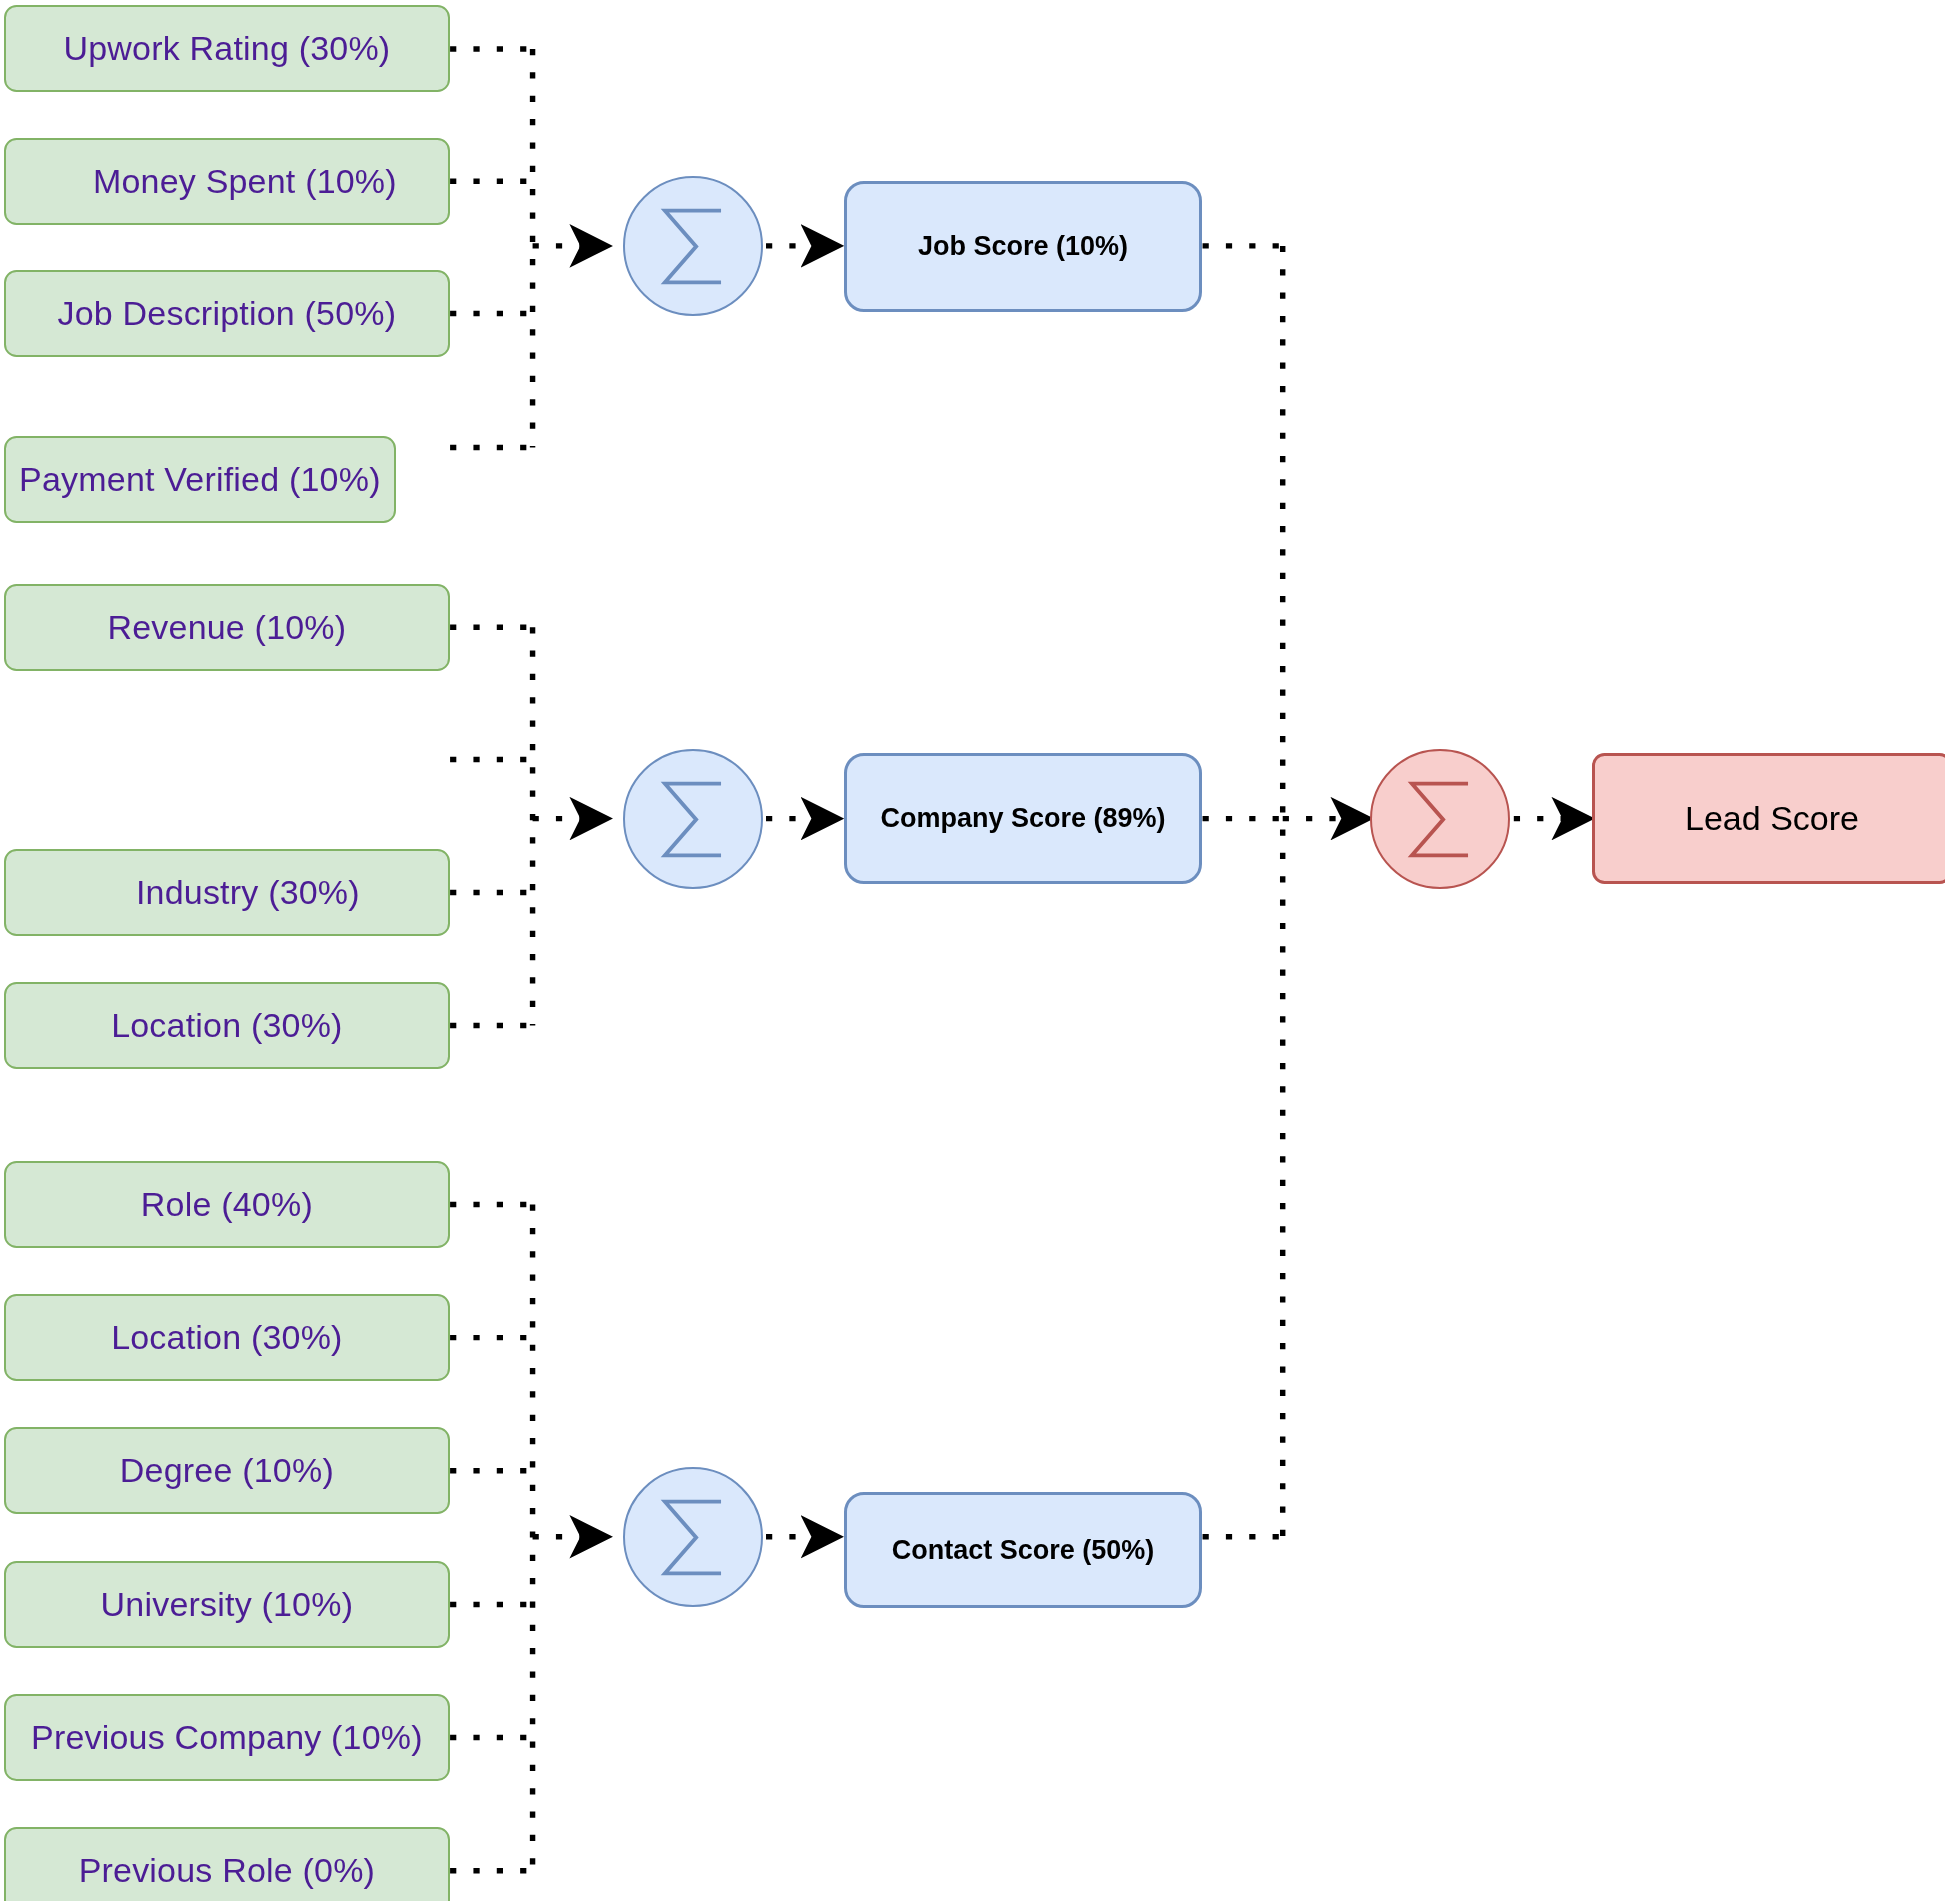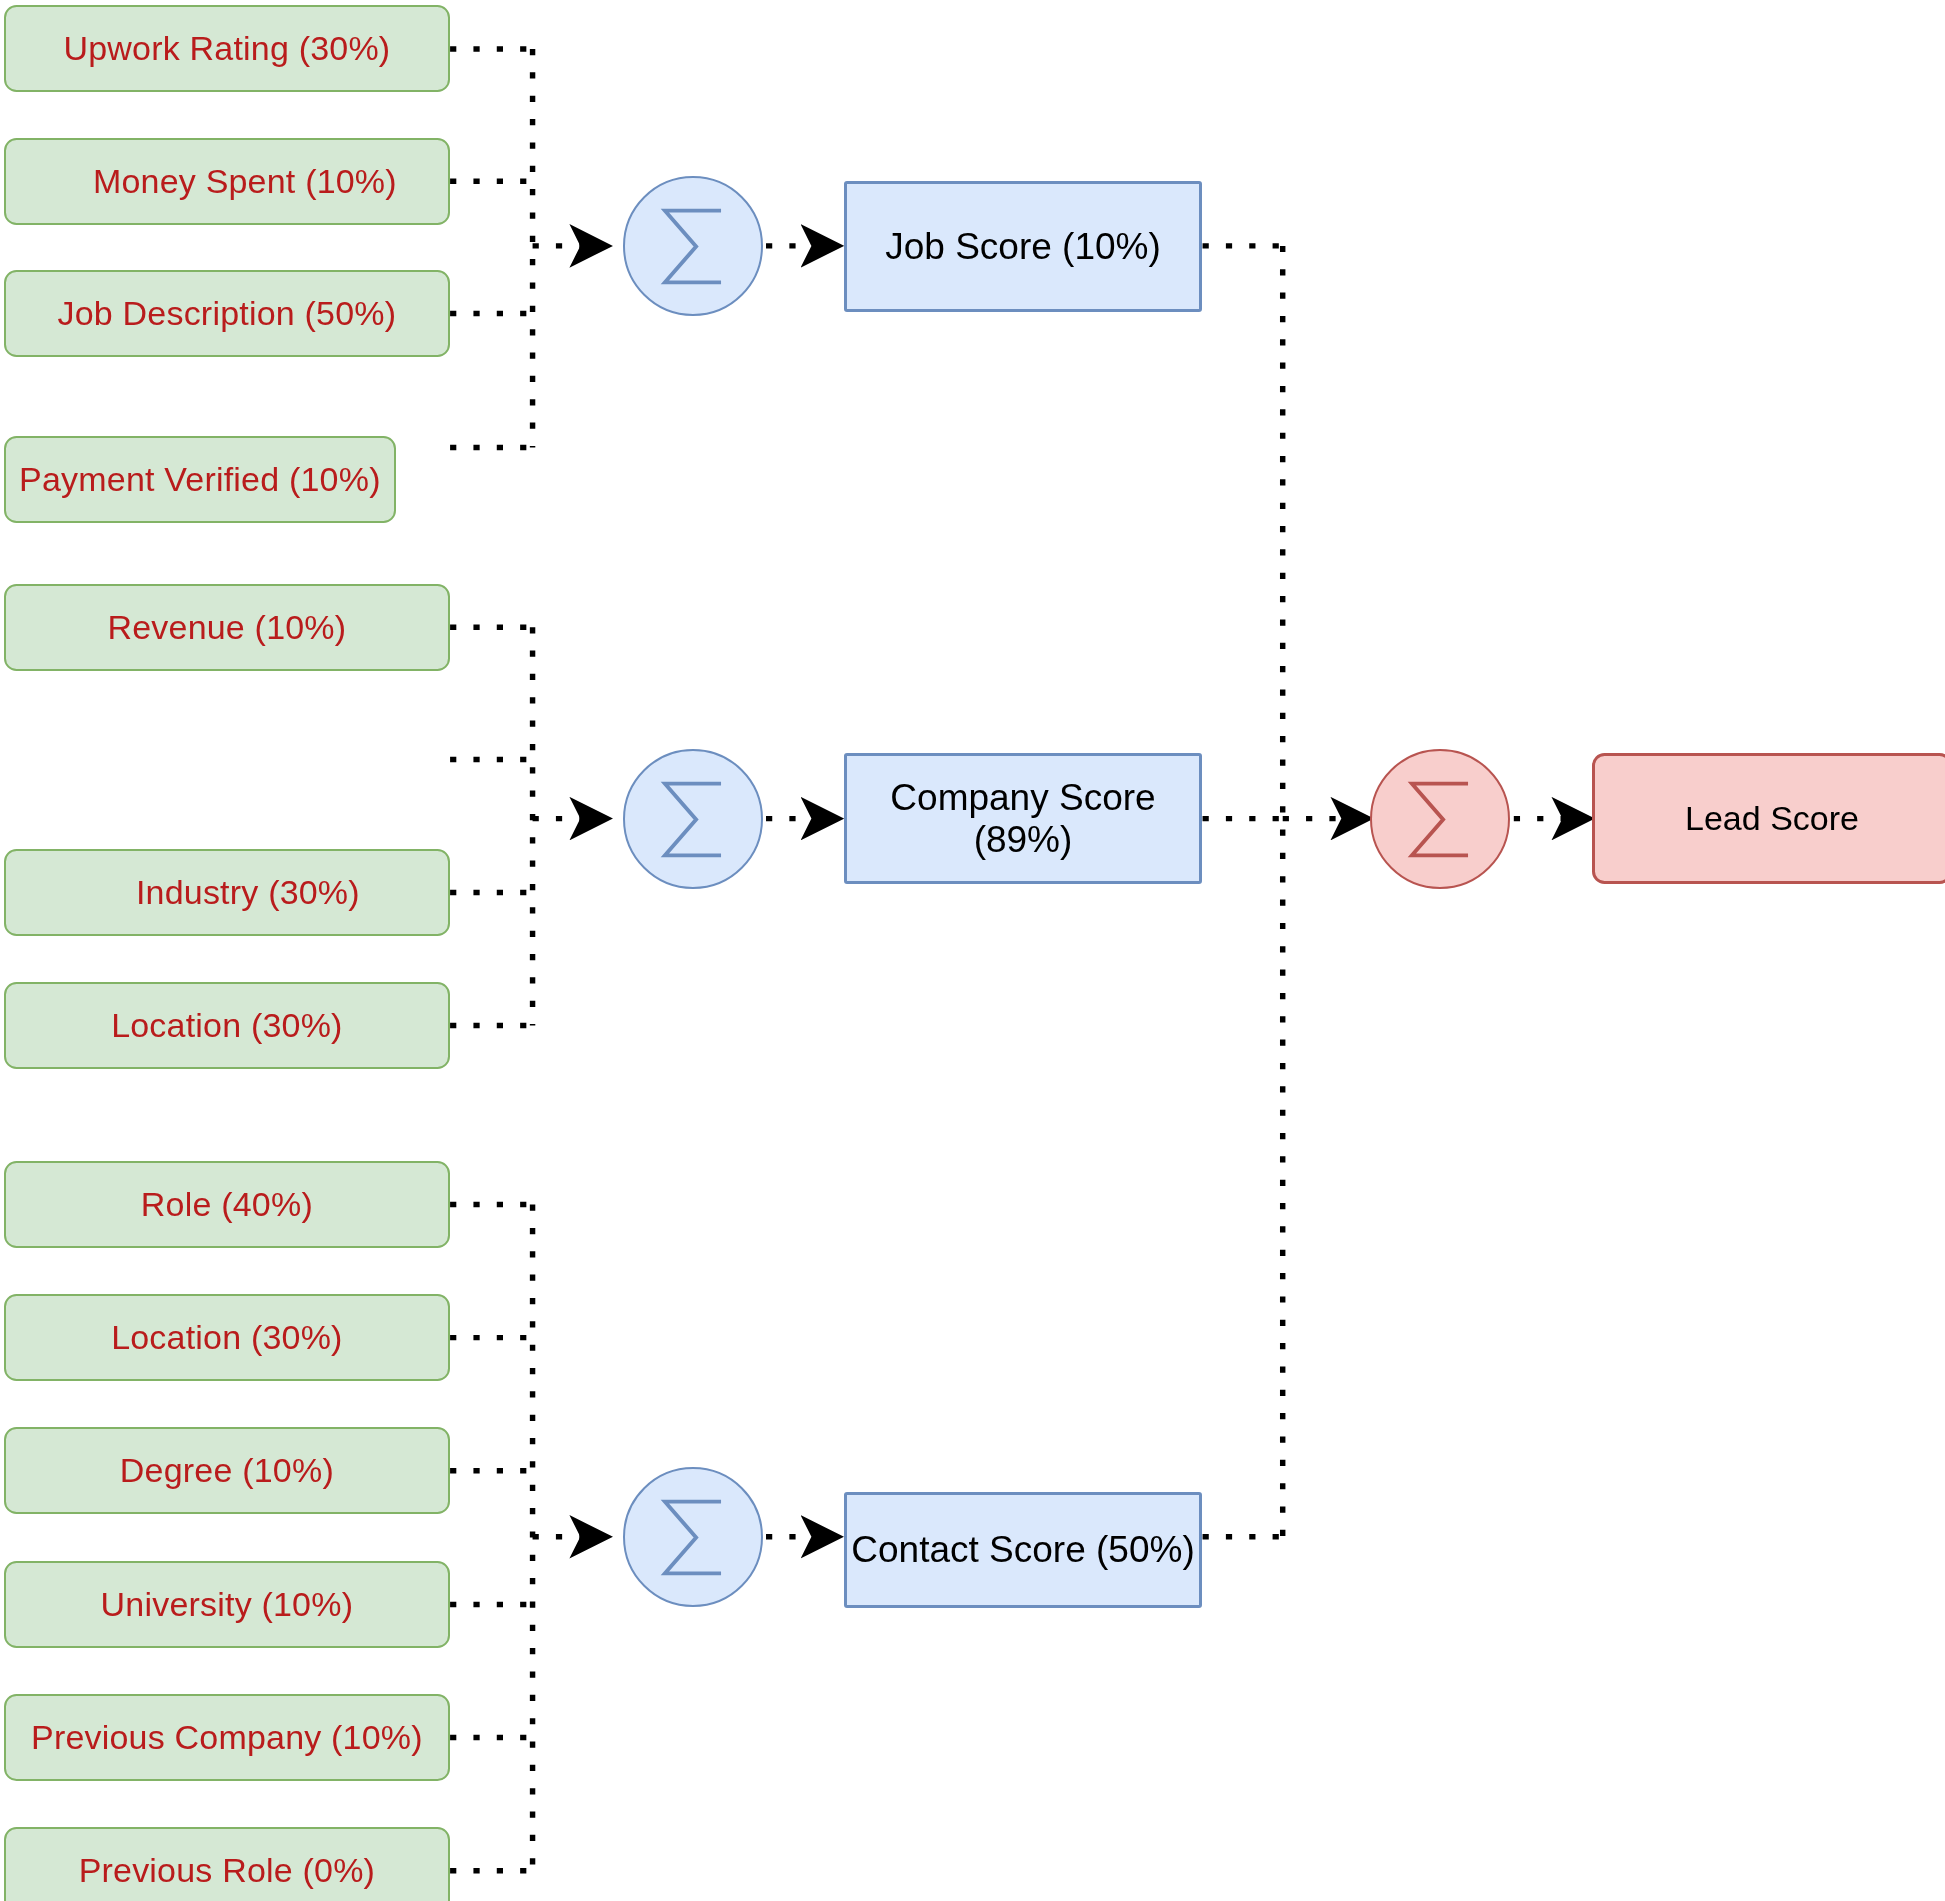--- a/index.html
+++ b/index.html
@@ -6,31 +6,32 @@
   body{font-family:"Liberation Sans",sans-serif;}
   #stage{position:relative;width:1946px;height:1901px;background:#ffffff;overflow:hidden;}
   #wires{position:absolute;left:0;top:0;width:1946px;height:1901px;pointer-events:none;}
 
   .node{position:absolute;box-sizing:border-box;display:flex;align-items:center;justify-content:center;text-align:center;}
 
   .input-box{
     background:#d5e8d4;
     border:2.3px solid #82b366;
     border-radius:12.5px;
-    color:#b91c1c;
+    color:#4c1d95;
     font-size:34px;
     line-height:1.1;
     letter-spacing:0.2px;
   }
   .score-box{
     background:#dae8fc;
     border:3.1px solid #6c8ebf;
-    border-radius:3px;
+    border-radius:20px;
     color:#000000;
-    font-size:37px;
+    font-size:27px;
+    font-weight:bold;
   }
   .lead-box{
     background:#f8cecc;
     border:3.9px solid #b85450;
     border-radius:12.5px;
     color:#000000;
     font-size:34px;
   }
   .sum-blue{
     background:#dae8fc;

